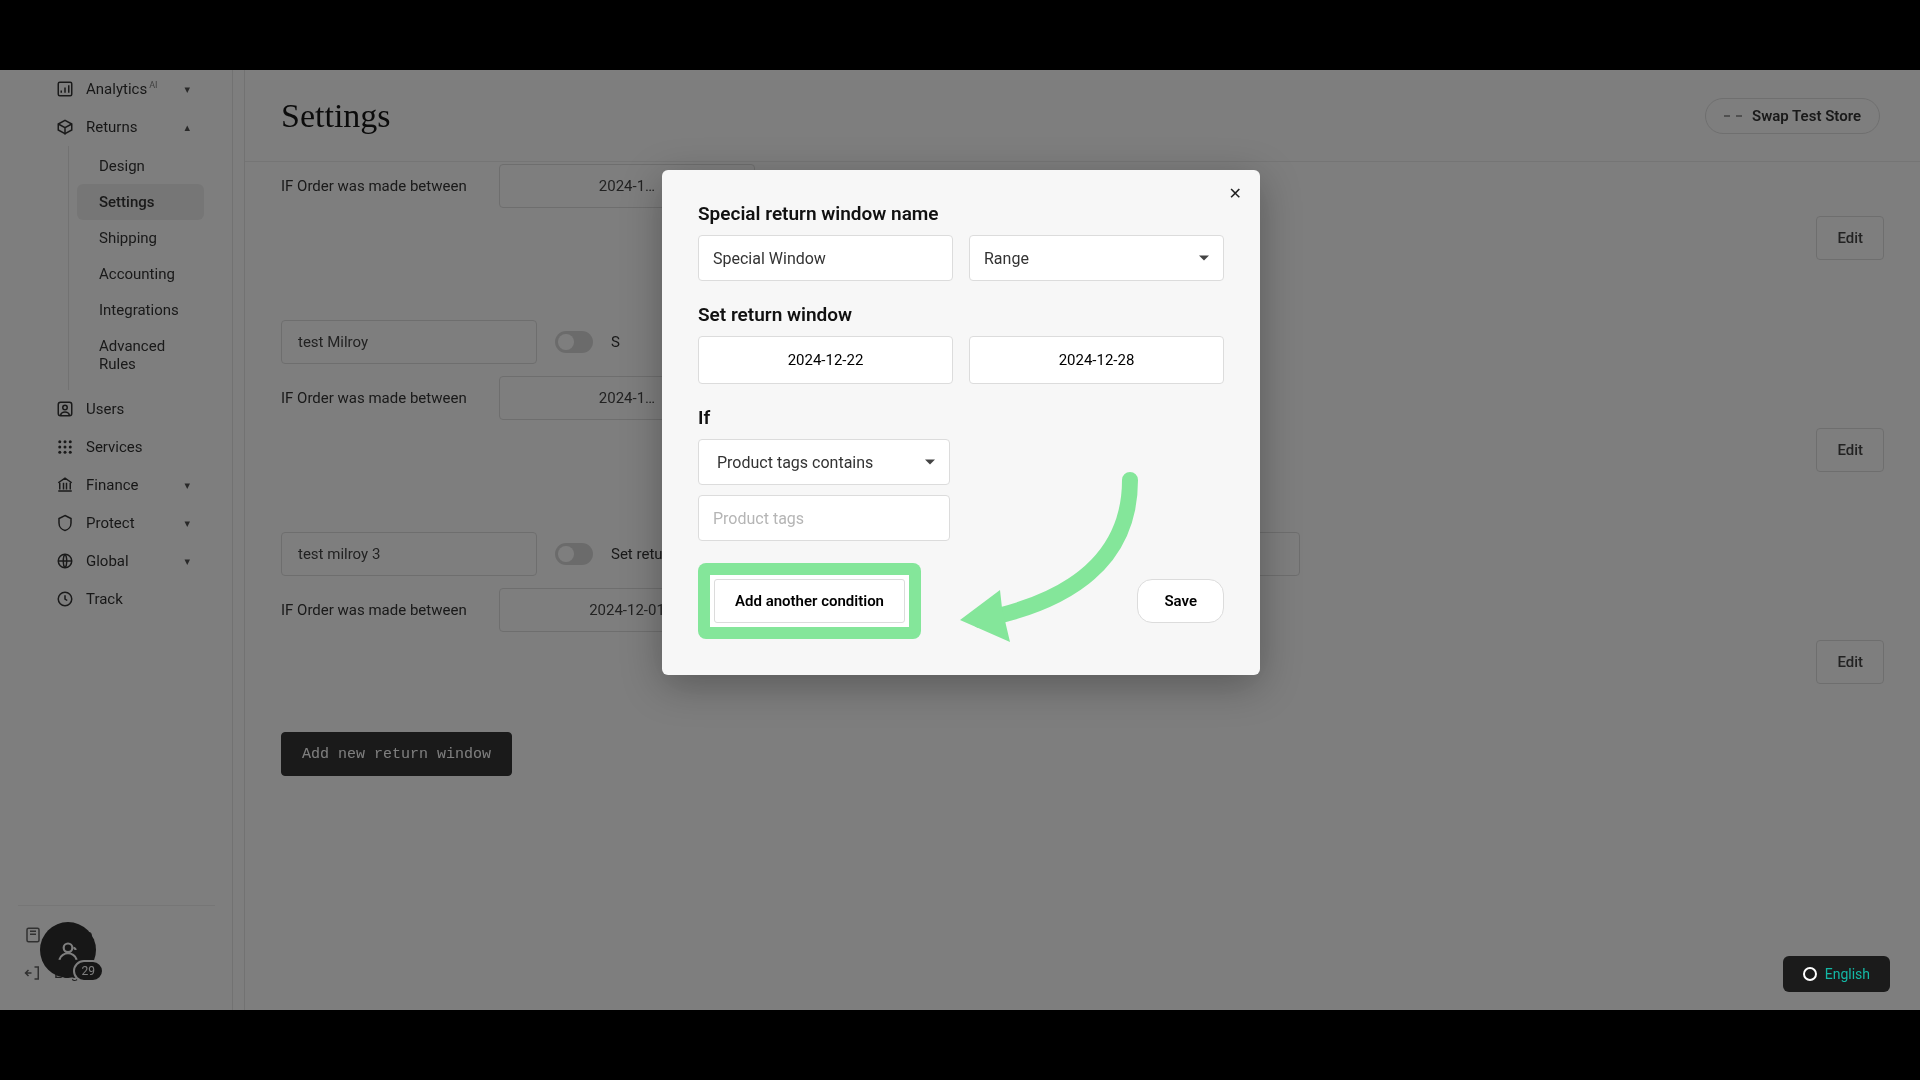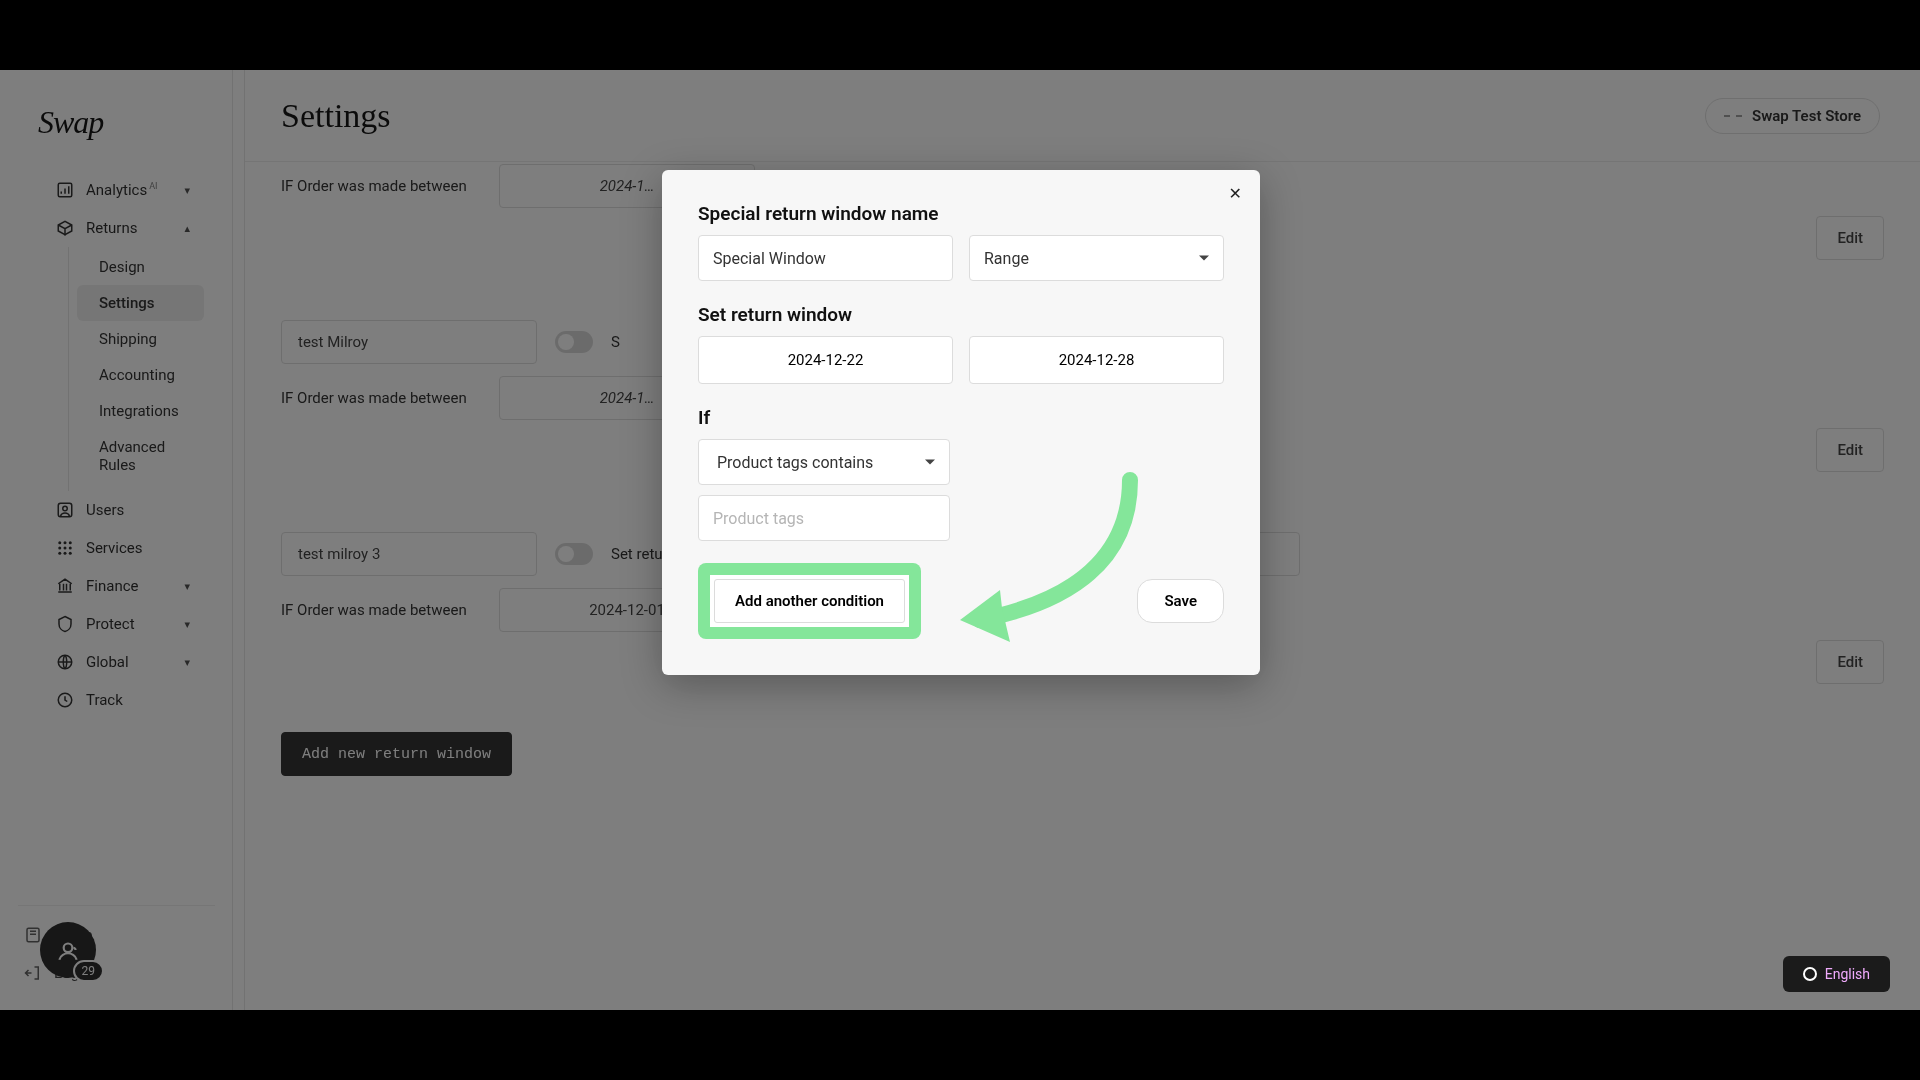--- a/index.html
+++ b/index.html
@@ -36,21 +36,21 @@
   .content { padding: 0 36px 40px 36px; height: calc(100% - 92px); overflow: hidden; }
 
   .window-row { margin-top: 14px; }
   .row { display: flex; align-items: center; gap: 18px; flex-wrap: wrap; }
   .name-box { width: 256px; }
   .field, .btn { height: 44px; border: 1px solid #dcdcdc; background: #fff; border-radius: 4px; display: flex; align-items: center; font-size: 15px; color: #333; }
   .field { padding: 0 16px; }
   .toggle { width: 38px; height: 22px; background: #d6d6d6; border-radius: 11px; position: relative; }
   .toggle::after { content: ""; position: absolute; left: 3px; top: 3px; width: 16px; height: 16px; border-radius: 50%; background: #fff; }
   .label-txt { font-size: 15px; color: #222; }
-  .date-box { width: 256px; text-align: center; justify-content: center; font-style: italic; }
+  .date-box { width: 256px; text-align: center; justify-content: center; }
   .date-box-lg { width: 256px; justify-content: center; }
 
   .if-row { margin-top: 12px; display: flex; align-items: center; gap: 18px; }
   .if-label { font-size: 15px; color: #222; min-width: 200px; }
   .edit-row { display: flex; justify-content: flex-end; margin-top: 8px; }
   .btn { padding: 0 20px; font-weight: 500; cursor: pointer; }
   .btn-dark { background: #232323; color: #fff; border-color: #232323; }
   .btn-outline { background: transparent; }
 
   
@@ -67,31 +67,30 @@
 
   .highlight-wrap { display: inline-block; padding: 12px; background: #84e69a; border-radius: 8px; }
   .highlight-inner { padding: 4px; background: #fff; border-radius: 0; }
   .add-cond-btn { border: 1px solid #dcdcdc; padding: 12px 20px; font-size: 15px; font-weight: 600; background: #fff; border-radius: 3px; cursor: pointer; }
   .modal-footer { display: flex; align-items: center; margin-top: 0; }
   .save-btn { margin-left: auto; border: 1px solid #dcdcdc; padding: 12px 26px; font-size: 15px; font-weight: 600; background: #fff; border-radius: 15px; }
 
   .arrow-svg { position: absolute; left: 940px; top: 400px; z-index: 26; pointer-events: none; }
 
   
-  .lang-pill { position: absolute; right: 30px; bottom: 18px; z-index: 30; background: #1b1b1b; color: #f0abfc; font-size: 14px; padding: 10px 20px; border-radius: 6px; display: flex; align-items: center; gap: 8px; }
+  .lang-pill { position: absolute; right: 30px; bottom: 18px; z-index: 30; background: #1b1b1b; color: #14b8a6; font-size: 14px; padding: 10px 20px; border-radius: 6px; display: flex; align-items: center; gap: 8px; }
   .lang-circle { width: 14px; height: 14px; border: 2px solid #fff; border-radius: 50%; }
 </style>
 </head>
 <body>
 
 <div class="letterbox">
 
   <aside class="sidebar">
     <div class="sidebar-inner">
-      <div class="logo">Swap</div>
 
       <nav class="nav">
         <div class="nav-item">
           <span class="icon">
             <svg width="18" height="18" viewBox="0 0 24 24" fill="none" stroke="#222" stroke-width="2">
                 <rect x="3" y="3" width="18" height="18" rx="2"></rect>
                 <path d="M7 14v3M12 10v7M17 7v10"></path>
               </svg>
           </span>
           <span><span>Analytics</span><span class="sup">AI</span></span>

